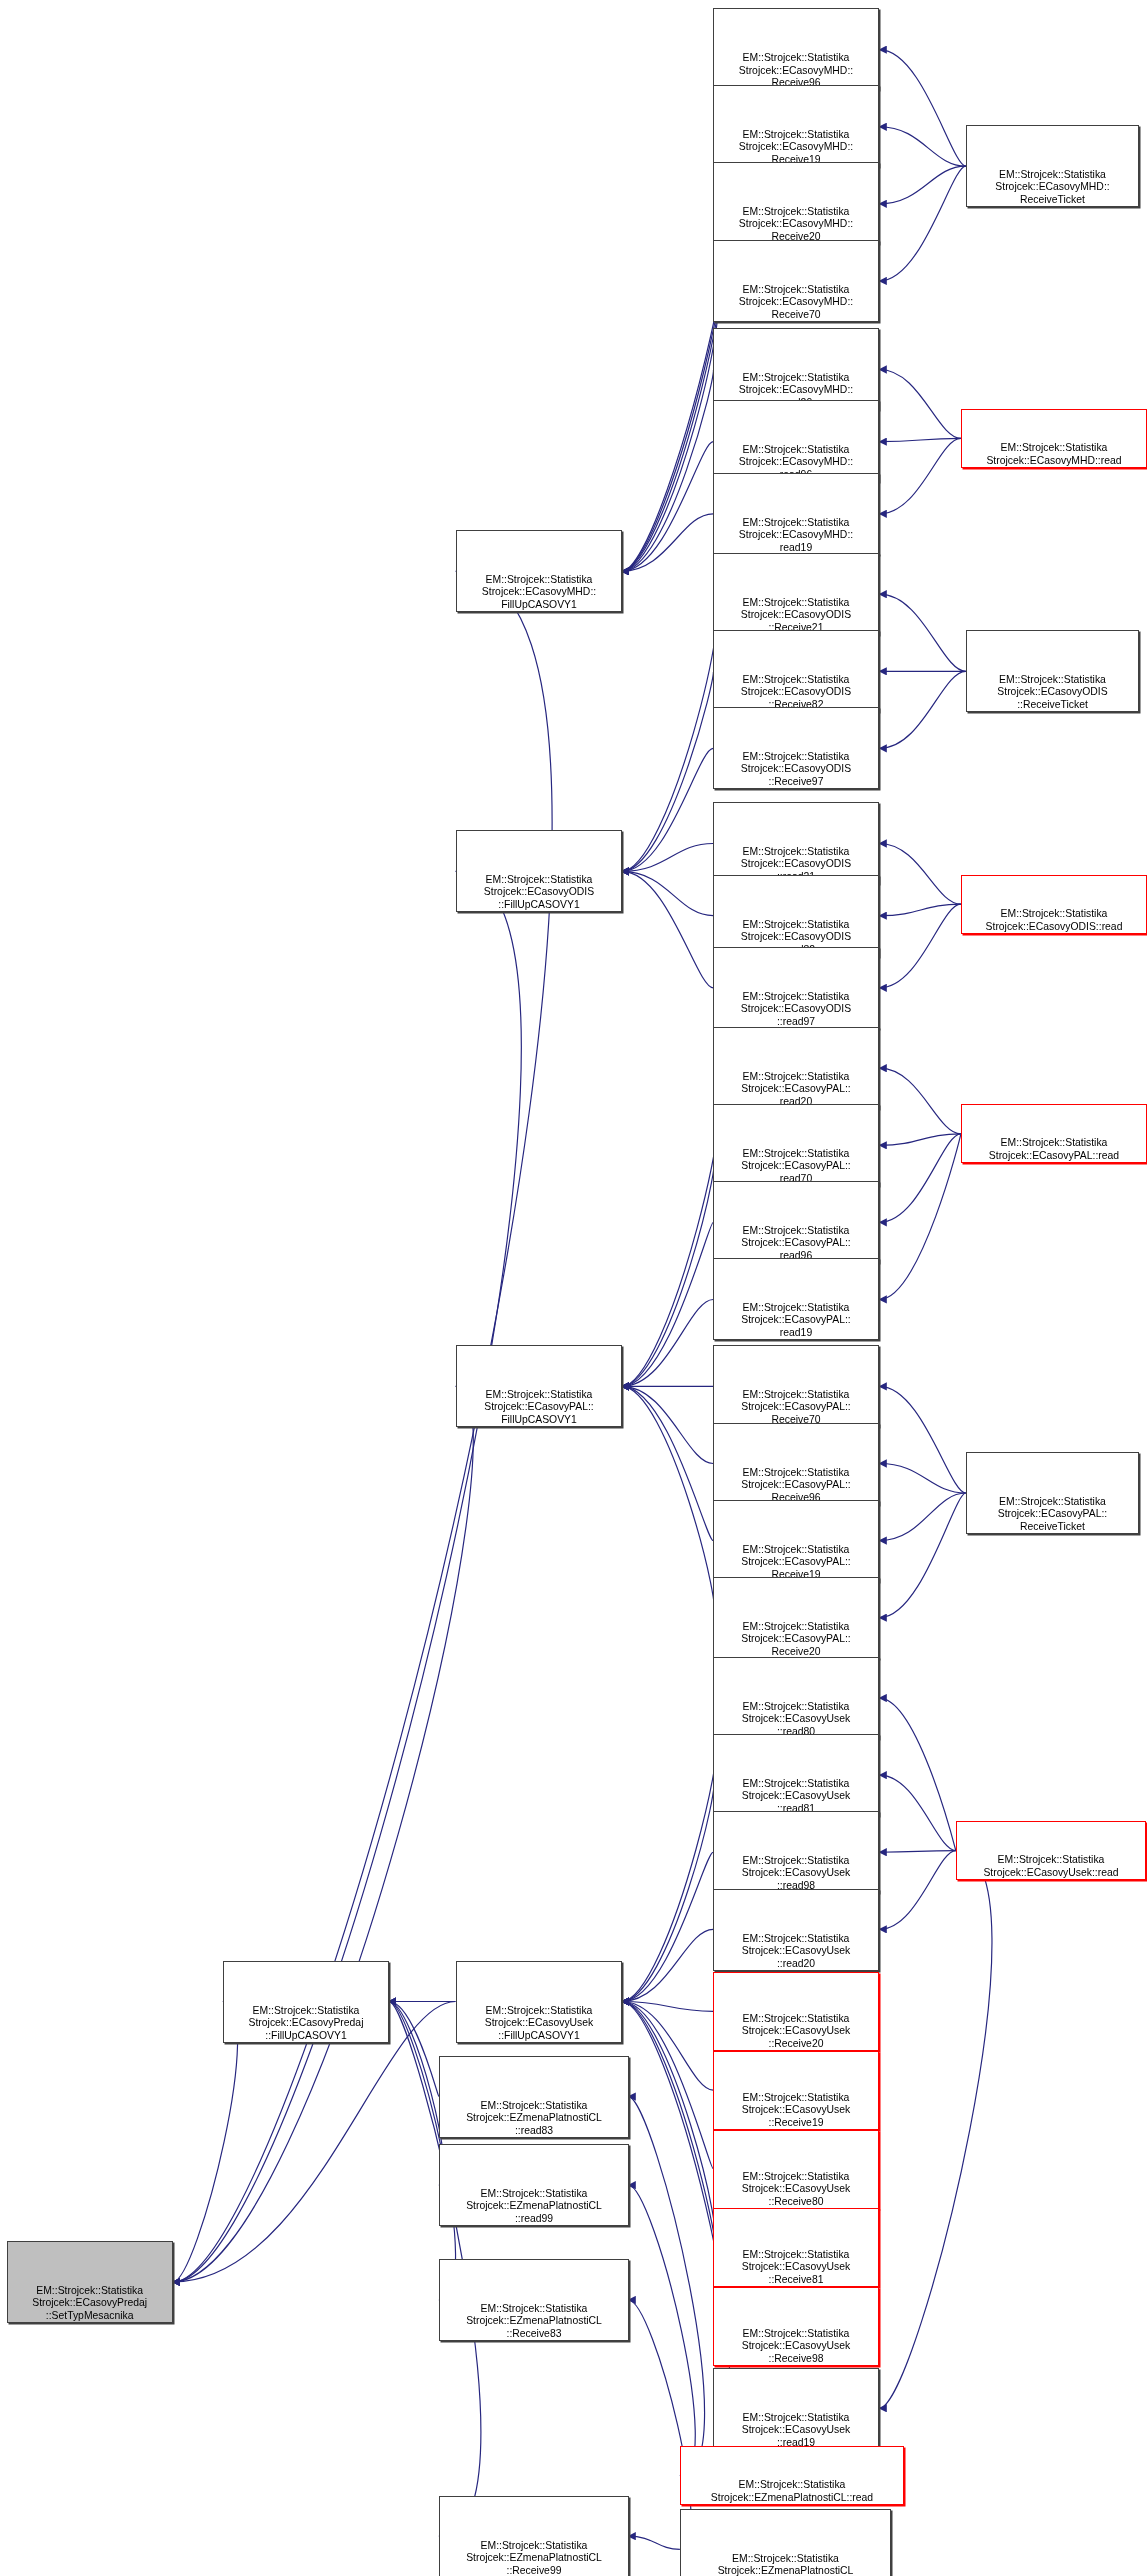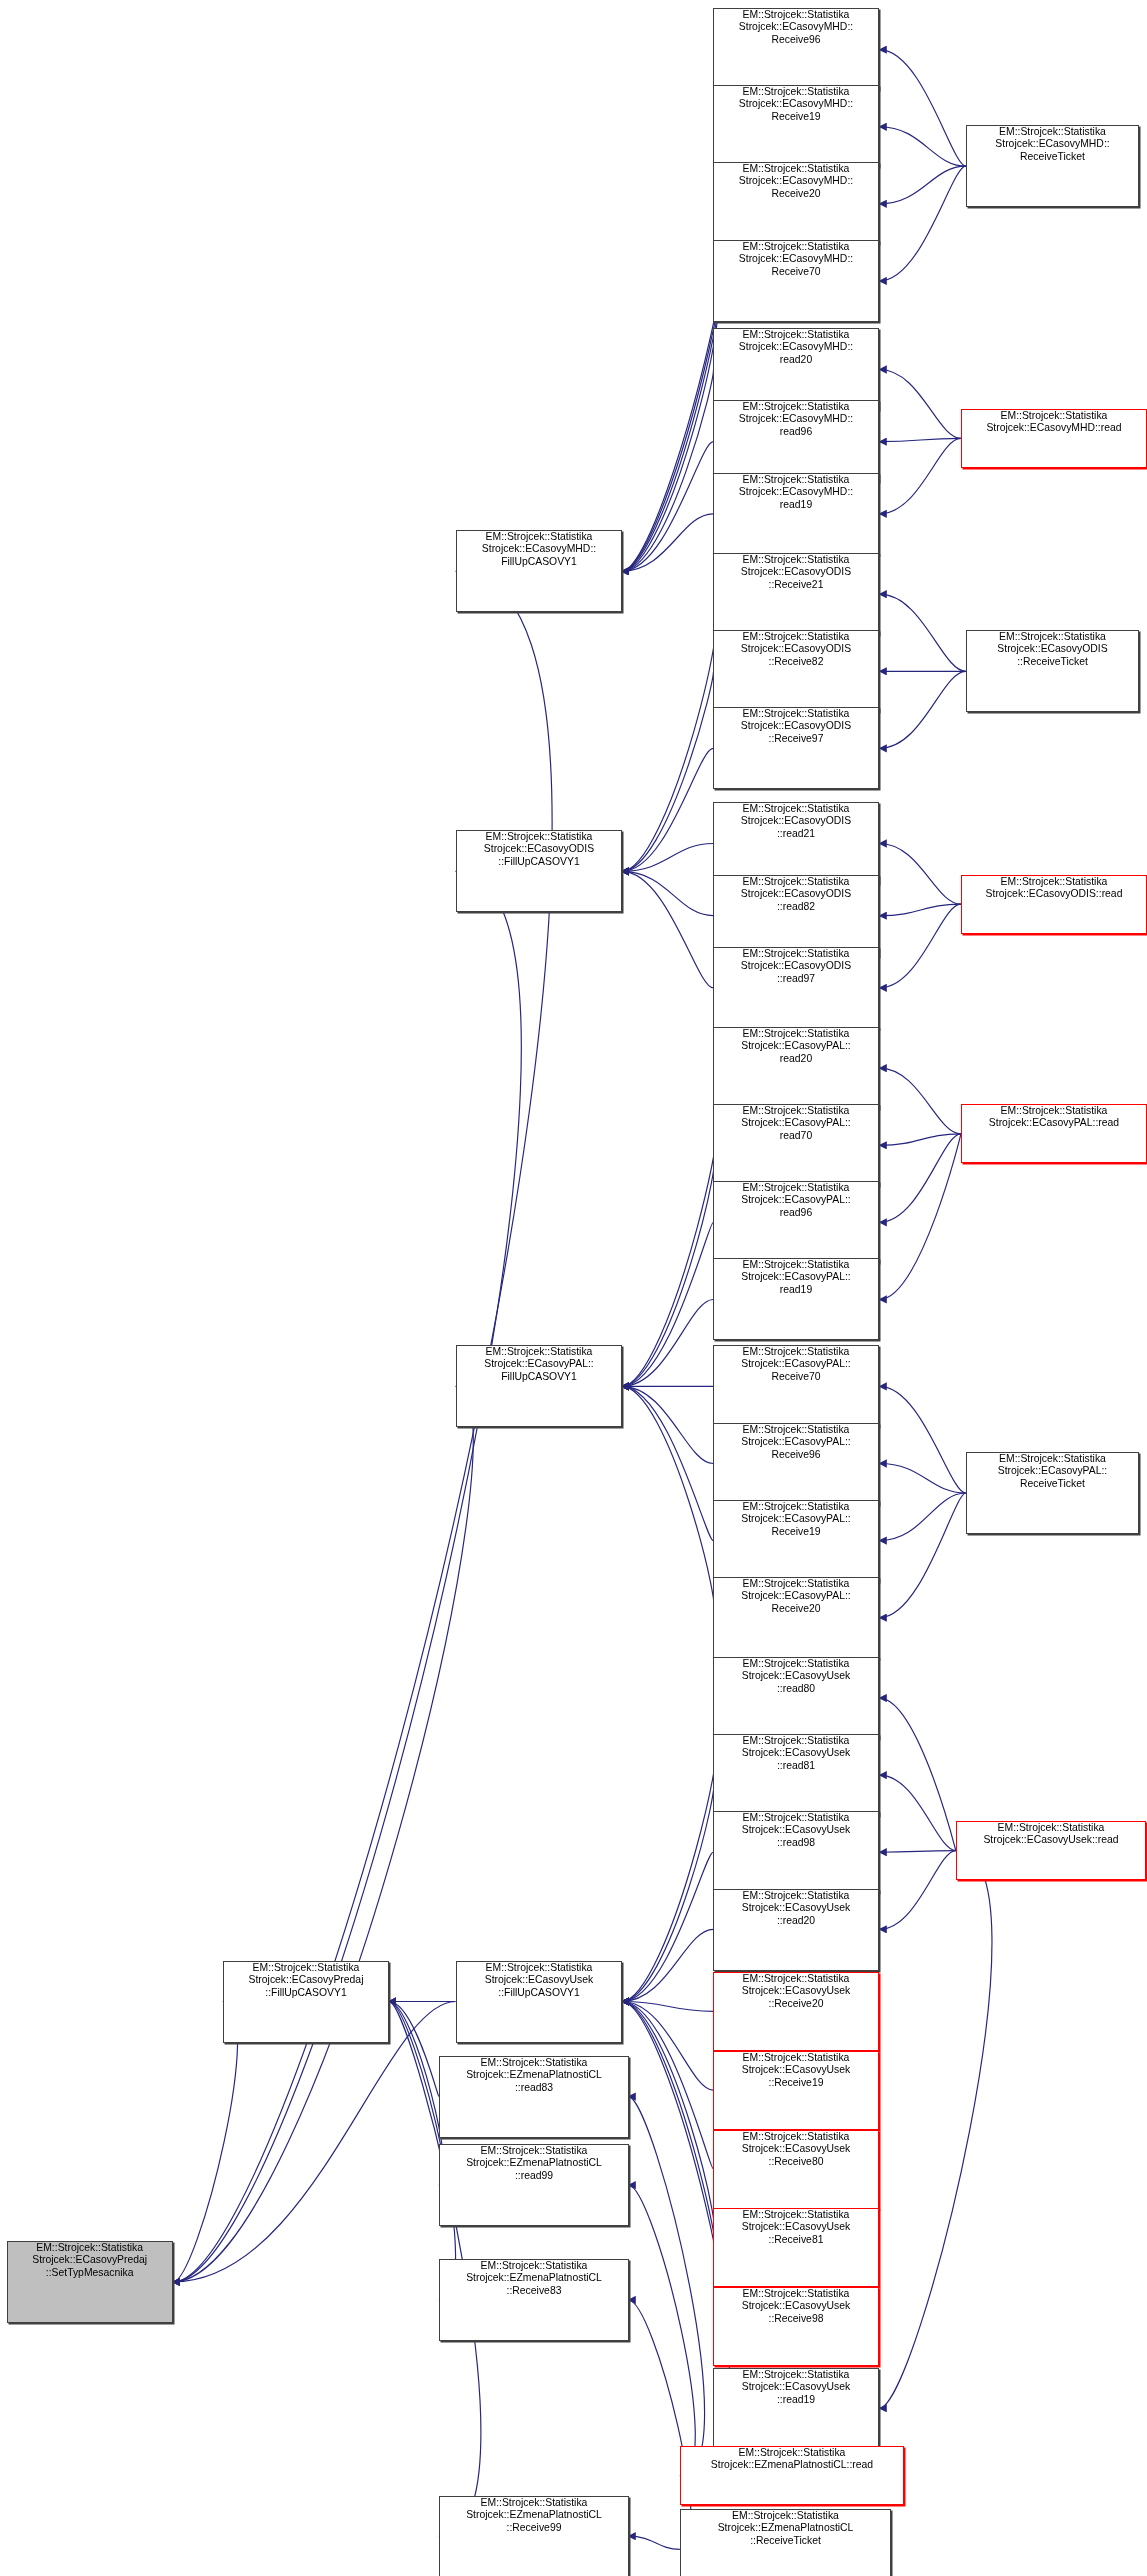--- a/index.html
+++ b/index.html
@@ -1,19 +1,19 @@
 <!DOCTYPE html>
 <html><head>
 <meta charset="utf-8">
 <style>
   html,body{margin:0;padding:0;background:#ffffff;}
   body{font-family:"Liberation Sans","DejaVu Sans",sans-serif;}
   #canvas{position:relative;width:1147px;height:2576px;background:#fff;overflow:hidden;}
   svg#edges{position:absolute;left:0;top:0;width:1147px;height:2576px;pointer-events:none;}
-  .node{position:absolute;box-sizing:border-box;display:flex;align-items:flex-start;
+  .node{position:absolute;box-sizing:border-box;display:flex;align-items:flex-end;
         justify-content:center;text-align:center;line-height:1.18;
         font-size:10.4px;color:#000;background:#ffffff;
         border:1px solid #404040;
         box-shadow:1.5px 1.5px 0 0 #404040;}
   .node.red{border:1px solid #ff0000;box-shadow:1.5px 1.5px 0 0 #ff0000;}
   .node.root{background:#bfbfbf;border:1px solid #404040;box-shadow:1.5px 1.5px 0 0 #404040;}
   .node span{display:block;padding:0 2px;white-space:pre-line;}
 </style>
 </head>
 <body>

